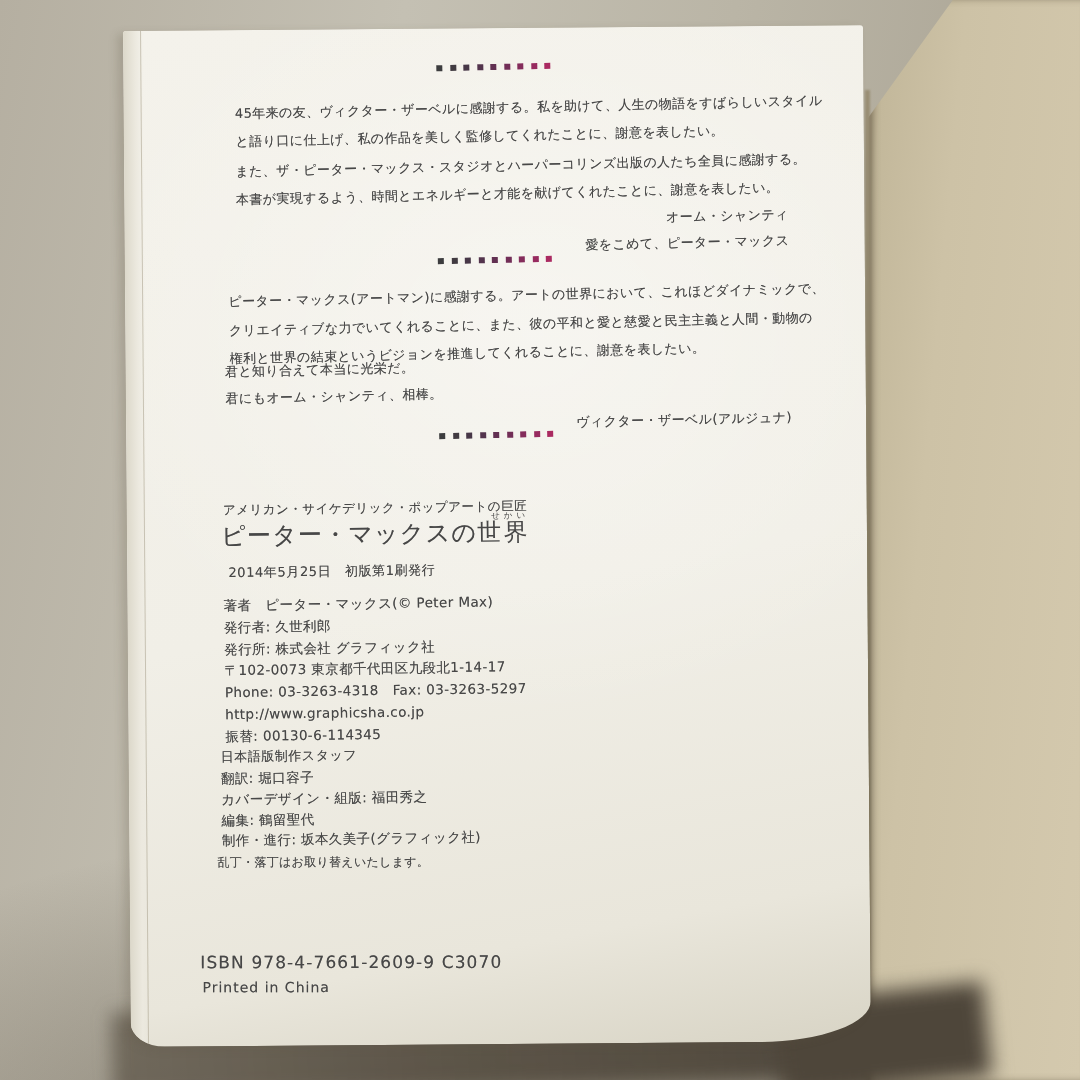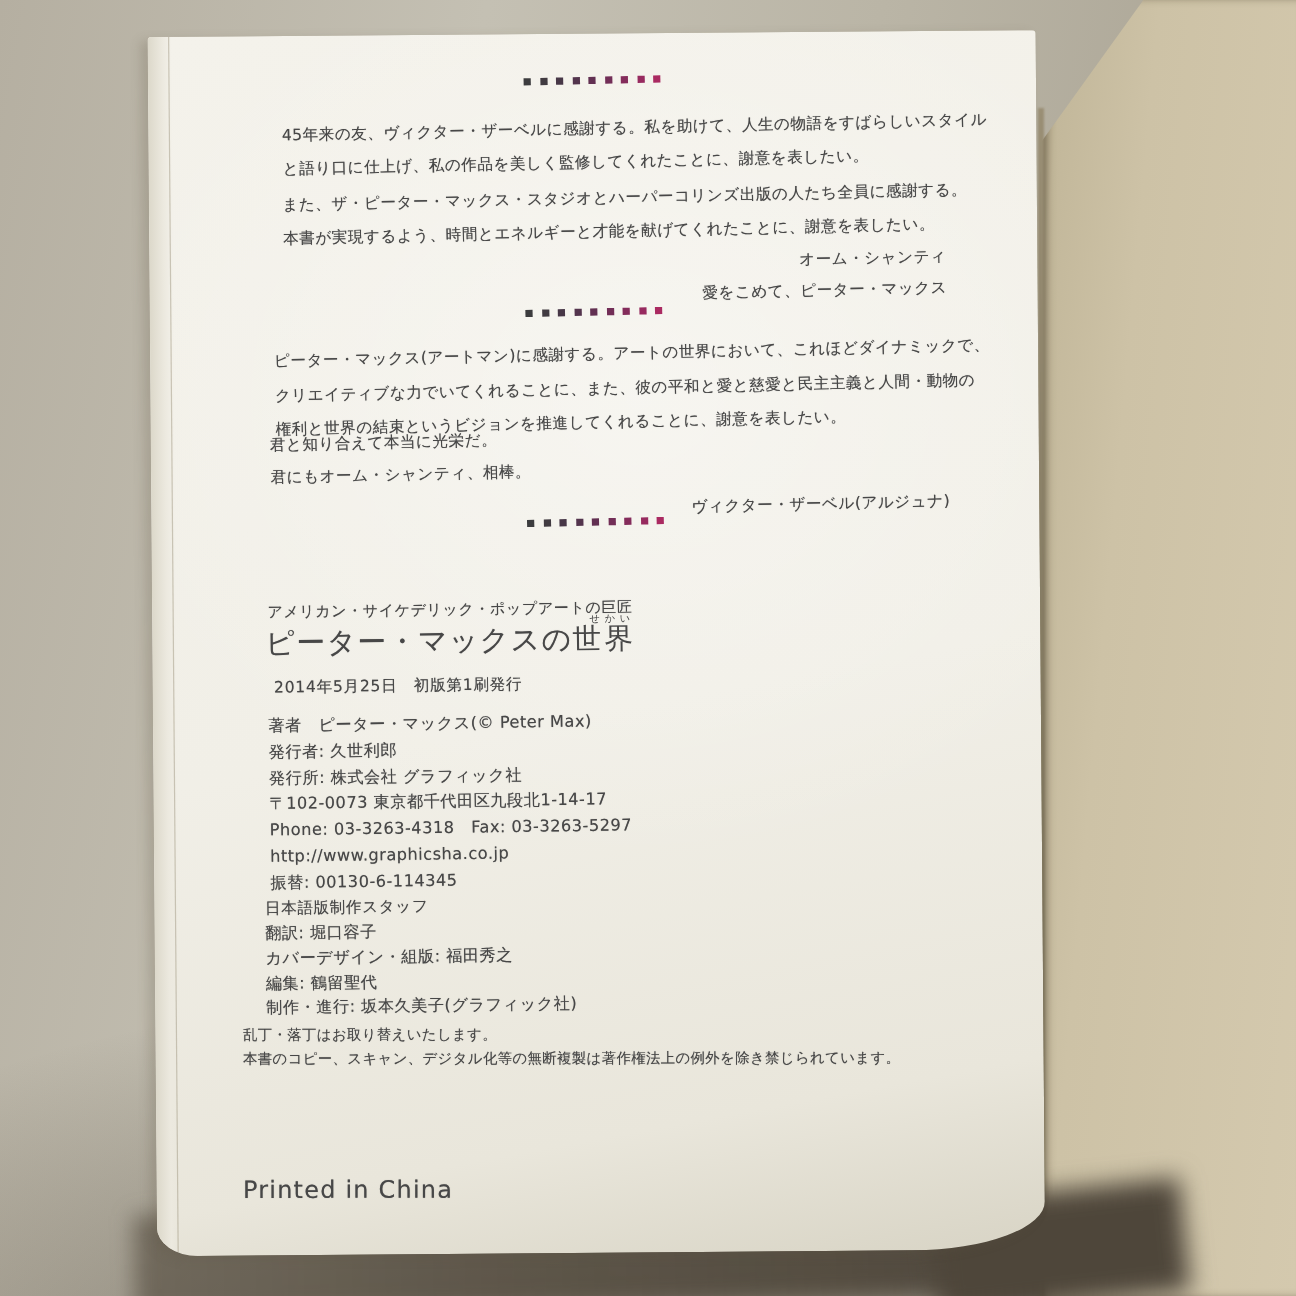--- a/index.html
+++ b/index.html
@@ -71,23 +71,23 @@
   
   .colo{transform:rotate(-0.35deg);transform-origin:left top;}
   .series{top:472px;left:96px;font-size:12.5px;letter-spacing:.5px;}
   .title{top:485px;left:94px;font-size:24px;letter-spacing:1.2px;font-weight:500;}
   .title ruby rt{font-size:8.5px;letter-spacing:4px;font-weight:400;transform:translateY(2px);margin-left:15px;}
   .edition{top:534px;left:101px;font-size:13px;letter-spacing:.6px;}
   .publisher{top:565px;left:96px;font-size:13.5px;line-height:21.8px;letter-spacing:.4px;}
   .staff-h{top:718px;left:92px;font-size:13px;letter-spacing:.5px;}
   .staff{top:738px;left:92px;font-size:13.5px;line-height:20.8px;letter-spacing:.4px;}
   .bottom{transform:rotate(0.35deg);transform-origin:left top;}
-  .notices{top:822px;left:73px;font-size:12px;line-height:20px;letter-spacing:.3px;}
+  .notices{top:822px;left:88px;font-size:12px;line-height:20px;letter-spacing:.3px;}
   .isbn{top:922px;left:70px;font-size:17px;letter-spacing:1.1px;}
-  .printed{top:949px;left:72px;font-size:20px;letter-spacing:1px;}
+  .printed{top:949px;left:72px;font-size:14px;letter-spacing:1px;}
 </style>
 </head>
 <body>
 
 <div class="scene">
   <div class="book-shadow"></div>
   <div class="fore-edge"></div>
   <div class="crease"></div>
   <div class="shadow-wedge"></div>
 
@@ -188,23 +188,25 @@
 
       <div class="block colo staff">
         <div class="line">翻訳: 堀口容子</div>
         <div class="line">カバーデザイン・組版: 福田秀之</div>
         <div class="line">編集: 鶴留聖代</div>
         <div class="line">制作・進行: 坂本久美子(グラフィック社)</div>
       </div>
 
       <div class="block bottom notices">
         <div class="line">乱丁・落丁はお取り替えいたします。</div>
-        <div class="line">本書のコピー、スキャン、デジタル化等の無断複製は著作権法上の例外を除き禁じられています。</div>
-      </div>
-
+      </div>
+
+      <div class="block bottom isbn">
+        <div class="line">ISBN 978-4-7661-2609-9 C3070</div>
+      </div>
 
       <div class="block bottom printed">
         <div class="line">Printed in China</div>
       </div>
 
     </div>
   </div>
 </div>
 
 </body></html>

